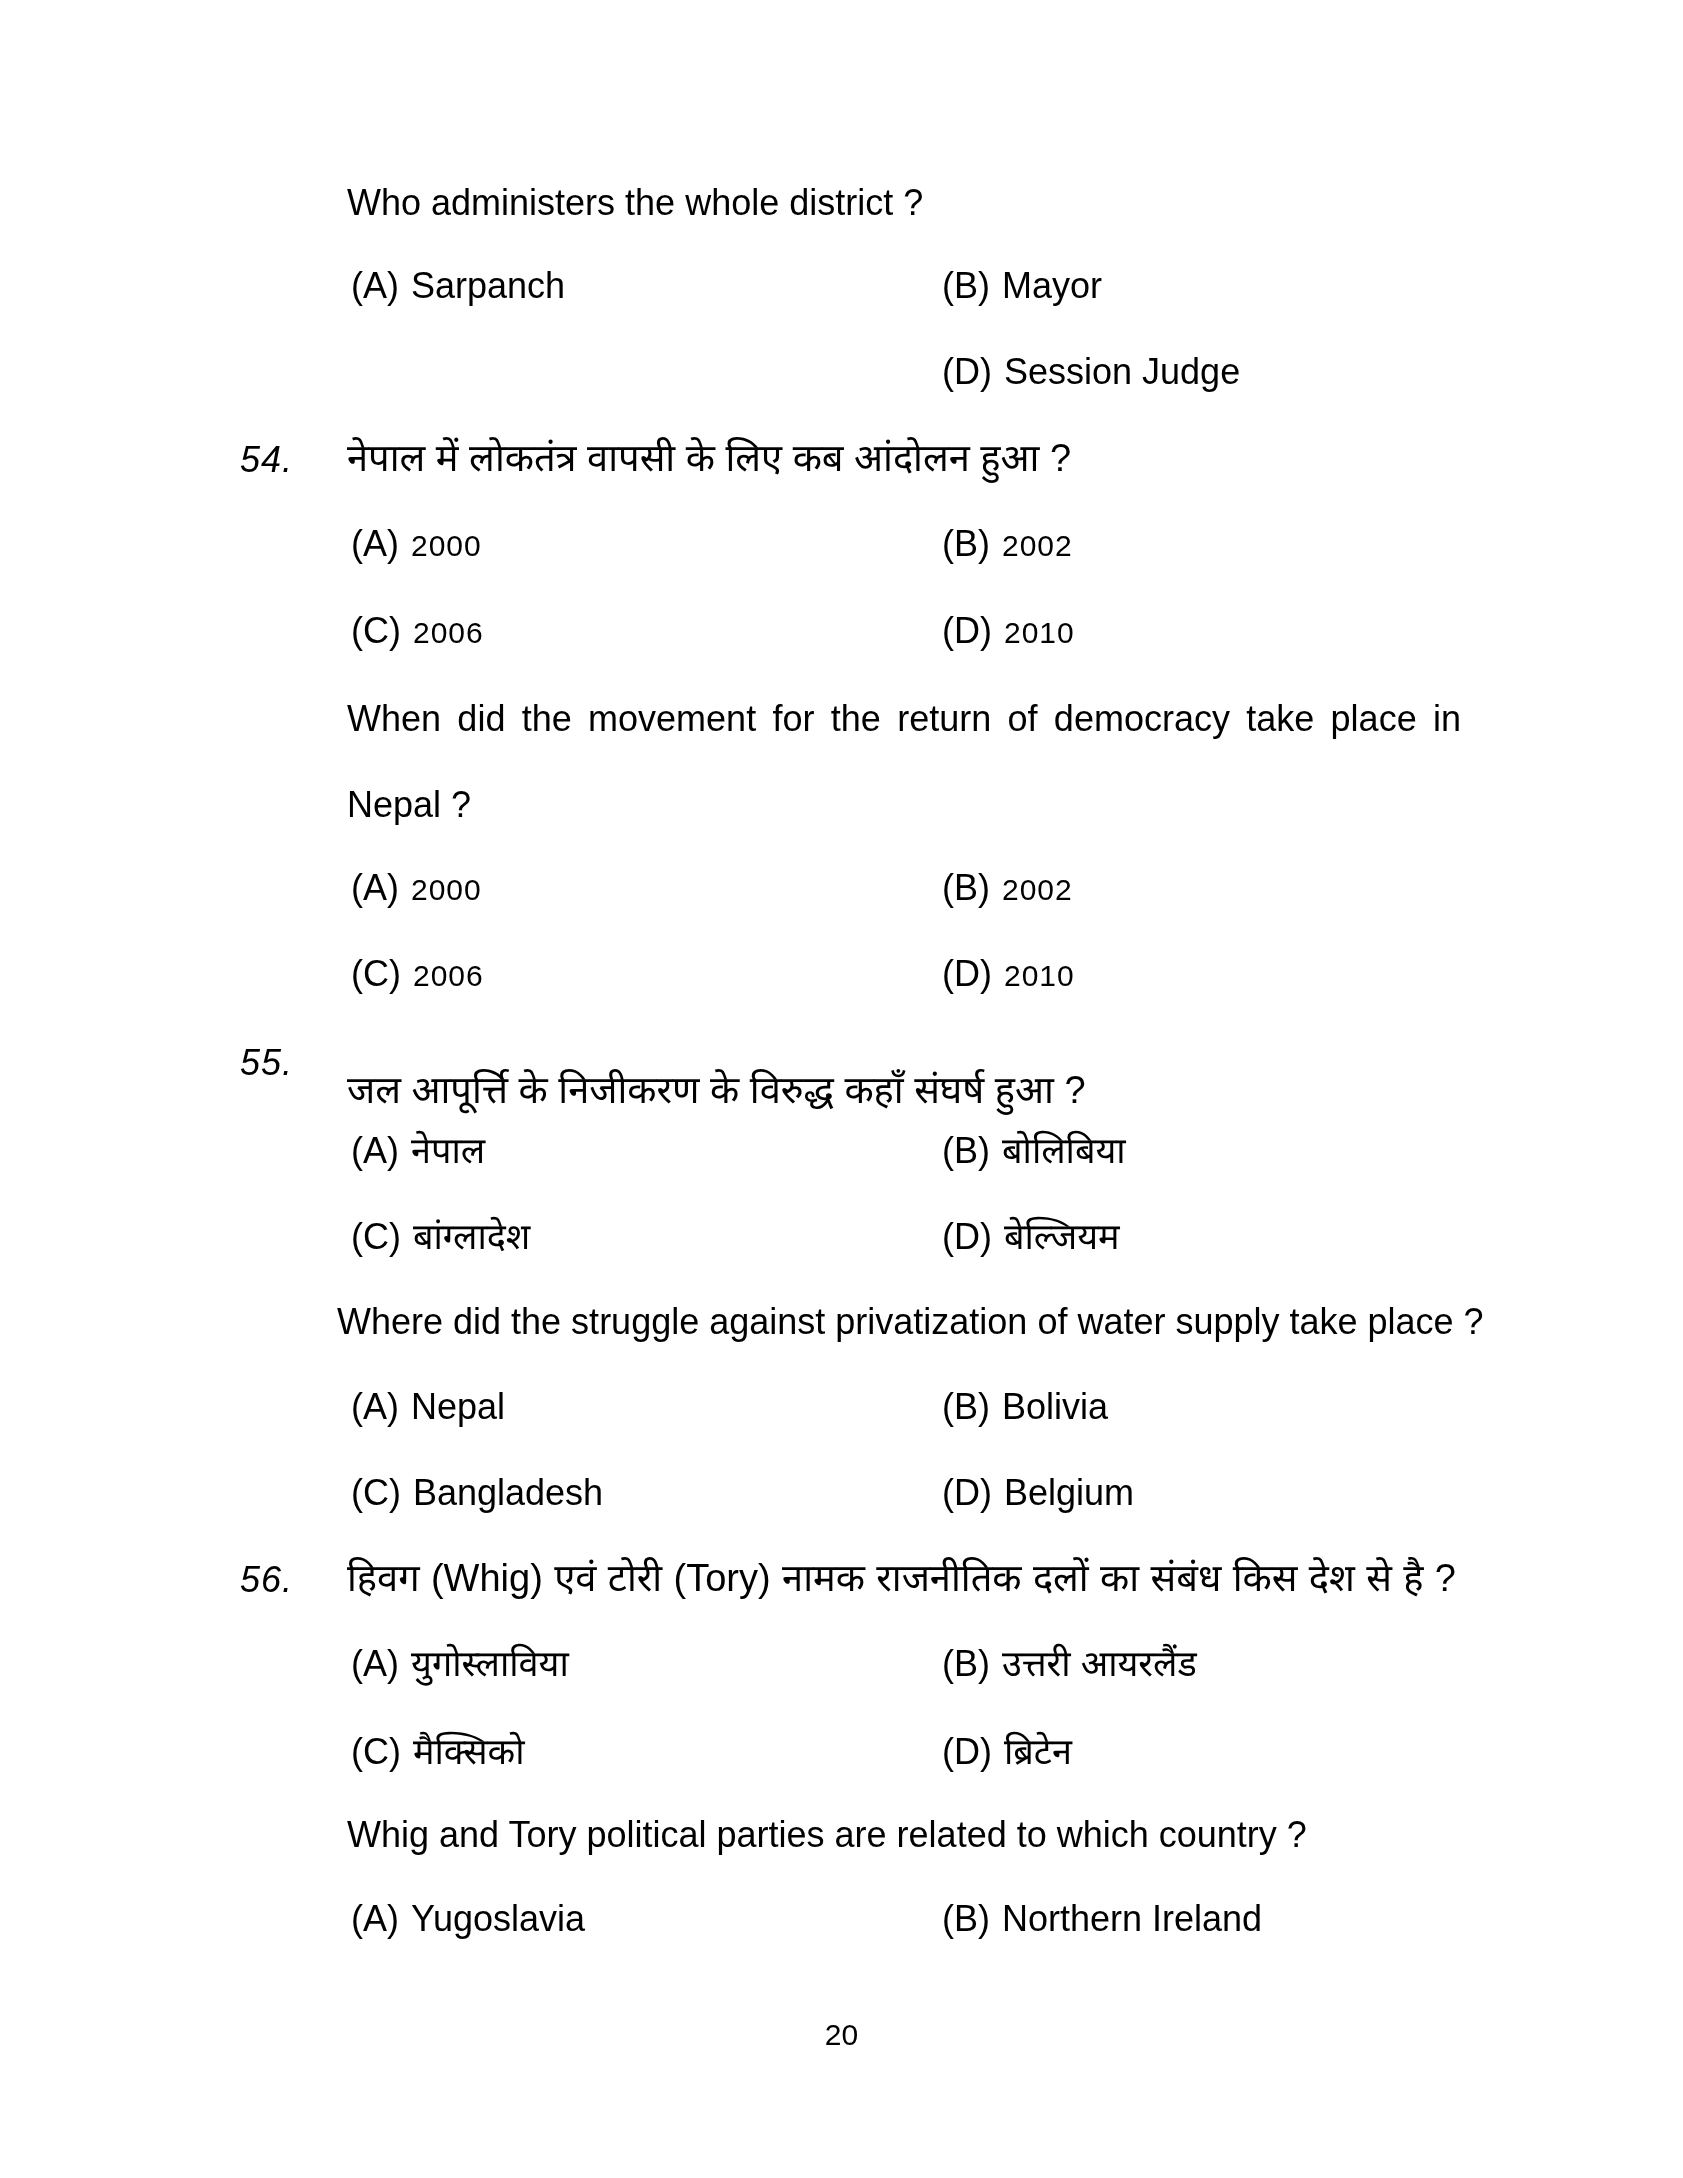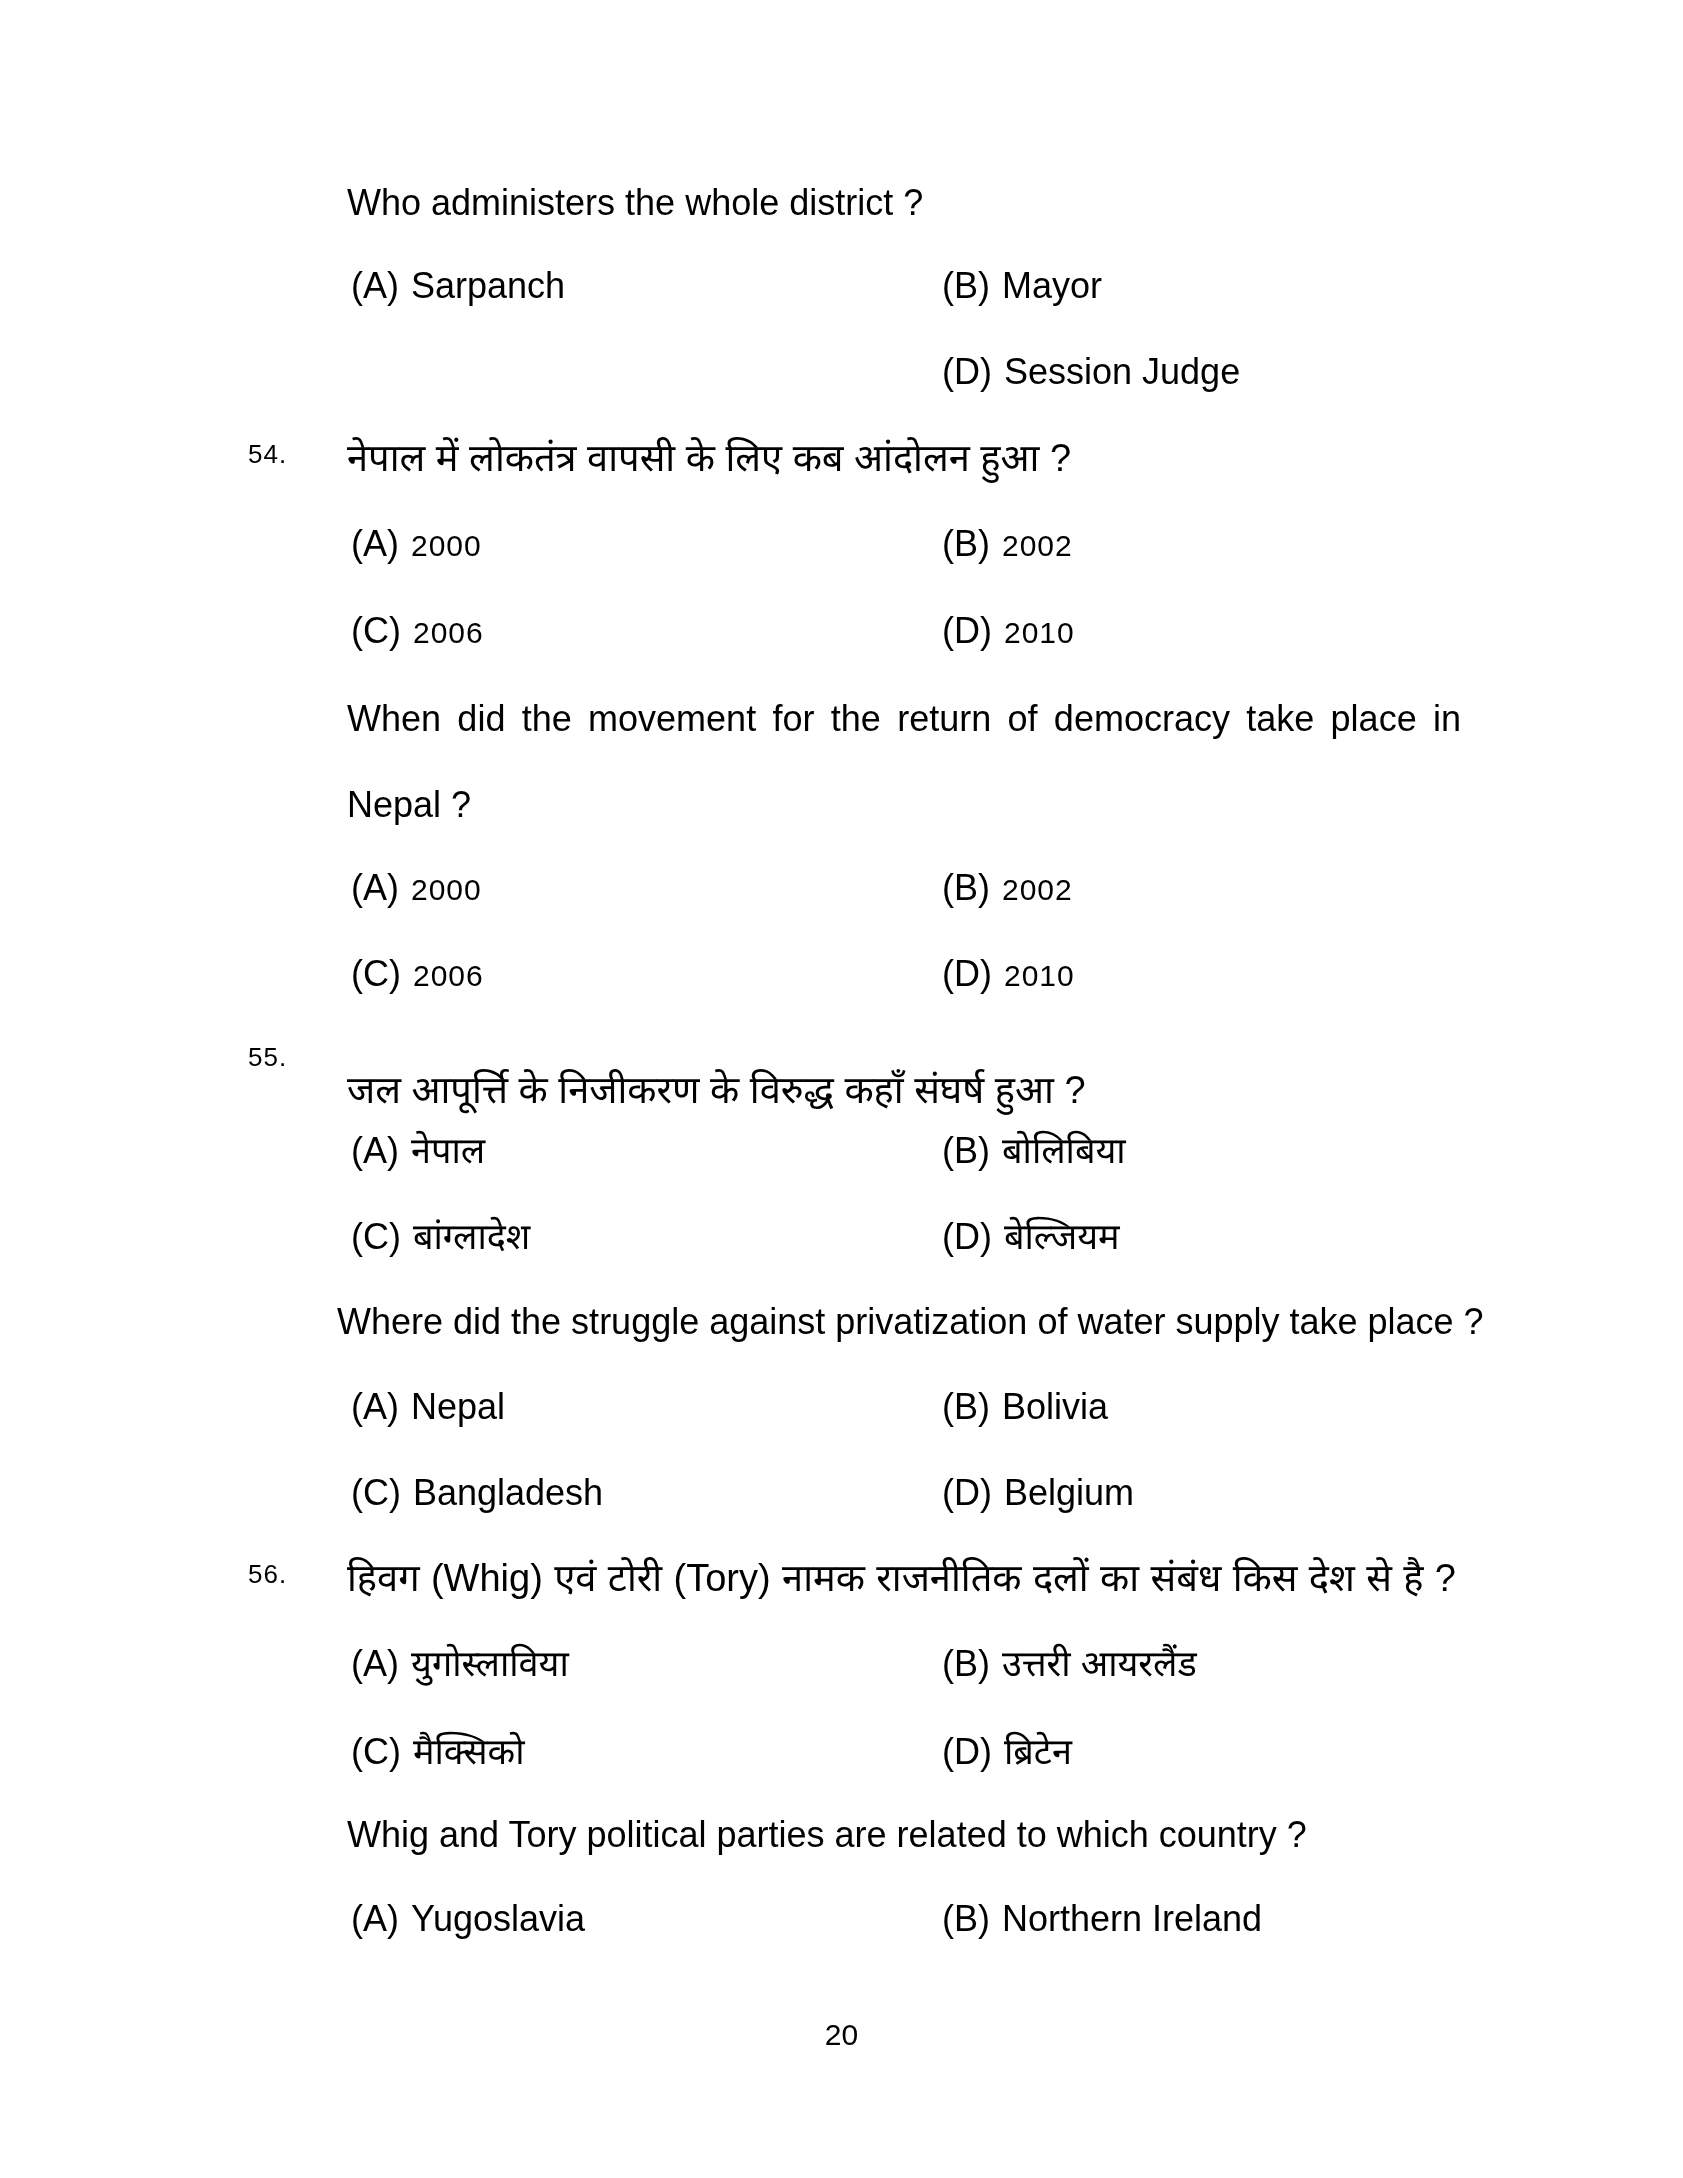--- a/index.html
+++ b/index.html
@@ -12,23 +12,24 @@
     width: 1683px;
     height: 2178px;
     background: #ffffff;
     color: #000000;
     font-family: "Liberation Sans", "DejaVu Sans", sans-serif;
     overflow: hidden;
     padding-left: 32px;
   }
   .abs { position: absolute; white-space: nowrap; }
   .qnum {
-    left: 248px;
-    font-size: 26px;
+    left: 240px;
+    font-size: 36px;
     letter-spacing: 1px;
+    font-style: italic;
   }
   .qtext {
     font-size: 36px;
     line-height: 1.3;
   }
   .hindi {
     font-size: 38px;
   }
   .justified {
     white-space: normal;

